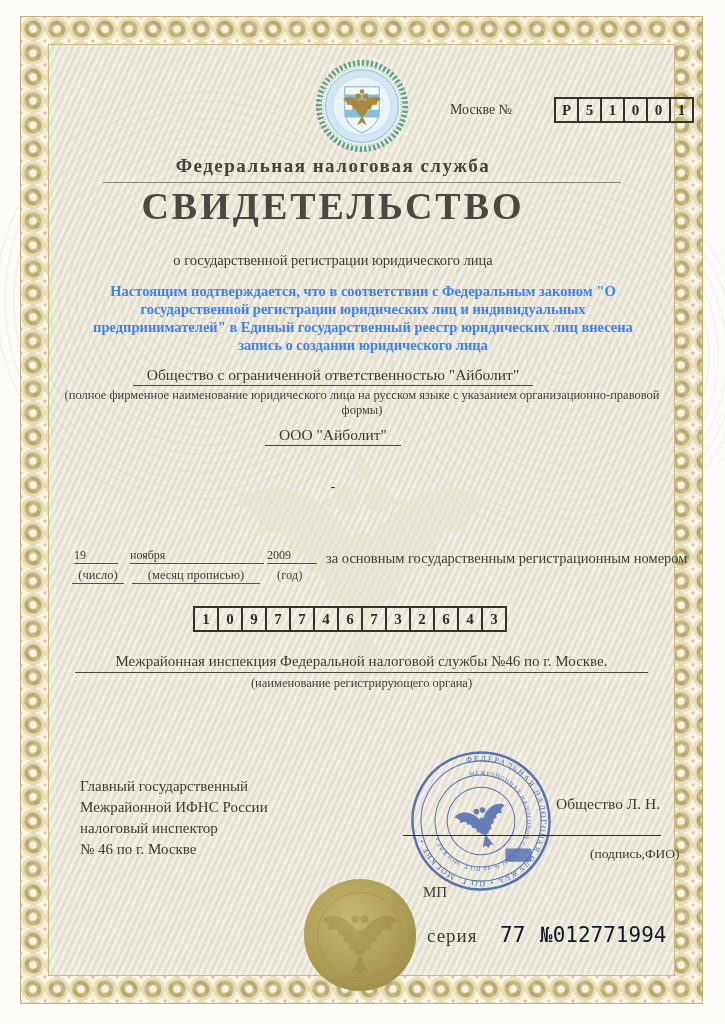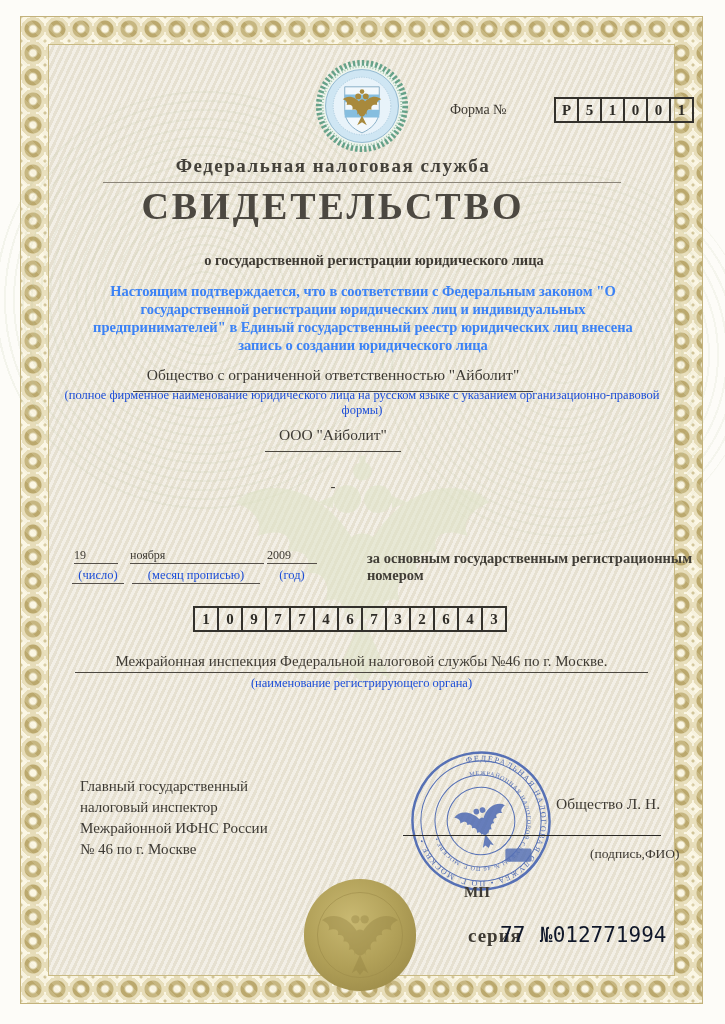--- a/index.html
+++ b/index.html
@@ -17,36 +17,36 @@
     background-color:var(--paper,#ece7d9);
     background-image:repeating-linear-gradient(115deg, rgba(255,255,255,.35) 0 3px, rgba(203,194,170,.18) 3px 6px);
     border:1px solid #c9ba84;}
   .paper::before{content:"";position:absolute;left:-60px;top:40px;width:430px;height:430px;border-radius:50%;
     background:repeating-radial-gradient(circle, rgba(185,195,160,.14) 0 2px, transparent 2px 9px);}
   .paper::after{content:"";position:absolute;right:-80px;top:120px;width:380px;height:380px;border-radius:50%;
     background:repeating-radial-gradient(circle, rgba(185,195,160,.12) 0 2px, transparent 2px 9px);}
   .abs{position:absolute;}
   .z3{z-index:3;}
   .center{left:48px;width:570px;text-align:center;}
-  .b{font-weight:bold;margin-left:41px;}
-  .caption{font-size:12.5px;color:#1d4ed8;}
+  .b{font-weight:normal;}
+  .caption{font-size:12.5px;color:#404040;}
   .rule{border-top:1.2px solid #8a8478;height:0;}
   .uline{border-bottom:1.4px solid #55504a;}
   .cellrow{display:flex;z-index:3;}
   .cell{width:21px;height:22px;border:2px solid #33312c;display:flex;align-items:center;justify-content:center;
         font:bold 15px "Liberation Serif",serif;color:#2e2c27;background:rgba(255,255,255,.12);}
   .cell + .cell{margin-left:-2px;}
   .cell.w{width:22px;}
   .watermark{color:var(--watermark_green,#dfe4c8);opacity:.55;}
   .stamp{color:var(--stamp_blue,#4a67b2);transform:rotate(-14deg);opacity:.92;}
   .mono{font-family:"DejaVu Sans Mono",monospace;color:#0f172a;}
   .agency{font-size:19px;font-weight:bold;letter-spacing:1.5px;color:#44413a;}
   .bigtitle{font-size:38px;font-weight:bold;letter-spacing:3px;color:#4c4841;}
   .stmt{font-size:14.5px;font-weight:bold;line-height:18px;color:#3b82f6;}
-  .name-line{display:inline-block;border-bottom:1.4px solid #4a463f;padding:0 14px 7px;font-size:15.5px;color:#3c3933;}
+  .name-line{display:inline-block;border-bottom:1.4px solid #4a463f;padding:0 14px 1px;font-size:15.5px;color:#3c3933;}
   .dateval{font-size:12px;border-bottom:1.4px solid #55504a;}
   .official{font-size:15px;line-height:21px;color:#3c3933;}
 </style>
 </head>
 <body>
 
 <div class="page">
 
   <div class="gold-frame"></div>
   <div class="paper"></div>
@@ -81,21 +81,21 @@
       <path d="M49,50 c-5,-8 -14,-10 -19,-5 c4,1 5,4 4,6 c5,-1 7,1 6,5 c4,-1 6,1 5,5 l5,-5 z"></path>
       <path d="M51,50 c5,-8 14,-10 19,-5 c-4,1 -5,4 -4,6 c-5,-1 -7,1 -6,5 c-4,-1 -6,1 -5,5 l-5,-5 z"></path>
       <ellipse cx="50" cy="54" rx="5" ry="9"></ellipse>
       <circle cx="46" cy="42" r="3"></circle>
         <circle cx="54" cy="42" r="3"></circle>
       <circle cx="50" cy="37" r="2.4"></circle>
       <path d="M50,62 l-5,10 l5,-3 l5,3 z"></path>
     </g>
   </svg>
 
-  <div class="abs z3" style="left:450px;top:102px;font-size:14px">Форма №</div>
+  <div class="abs z3" style="left:450px;top:102px;font-size:14px">Москве №</div>
   <div class="cellrow abs" style="left:554px;top:97px">
     <div class="cell">Р</div>
     <div class="cell">5</div>
     <div class="cell">1</div>
     <div class="cell">0</div>
     <div class="cell">0</div>
     <div class="cell">1</div>
   </div>
 
   <div class="abs z3 center agency" style="top:155px">Федеральная налоговая служба</div>
@@ -116,21 +116,21 @@
 
   <div class="abs z3 center" style="top:478px;font-size:15px">-</div>
 
   <div class="abs z3 dateval" style="left:74px;top:548px;width:44px">19</div>
   <div class="abs z3 caption uline" style="left:72px;top:568px;width:52px;text-align:center">(число)</div>
 
   <div class="abs z3 dateval" style="left:130px;top:548px;width:134px">ноября</div>
   <div class="abs z3 caption uline" style="left:132px;top:568px;width:128px;text-align:center">(месяц прописью)</div>
 
   <div class="abs z3 dateval" style="left:267px;top:548px;width:50px">2009</div>
-  <div class="abs z3 caption" style="left:267px;top:568px;width:50px;text-align:center">(год)</div>
+  <div class="abs z3 caption" style="left:277px;top:568px;width:50px;text-align:left">(год)</div>
 
   <div class="abs z3 b" style="left:326px;top:550px;font-size:14.5px;color:#403d36">за основным государственным регистрационным номером</div>
 
   <div class="cellrow abs" style="left:193px;top:606px">
     <div class="cell w">1</div>
     <div class="cell w">0</div>
     <div class="cell w">9</div>
     <div class="cell w">7</div>
     <div class="cell w">7</div>
     <div class="cell w">4</div>
@@ -141,22 +141,22 @@
     <div class="cell w">6</div>
     <div class="cell w">4</div>
     <div class="cell w">3</div>
   </div>
 
   <div class="abs z3" style="left:75px;top:653px;width:573px;text-align:center;font-size:15px;border-bottom:1.4px solid #4a463f;padding-bottom:2px">Межрайонная инспекция Федеральной налоговой службы №46 по г. Москве.</div>
   <div class="abs z3 caption" style="left:75px;top:676px;width:573px;text-align:center">(наименование регистрирующего органа)</div>
 
   <div class="abs z3 official" style="left:80px;top:776px;width:230px">
     <div>Главный государственный</div>
+    <div>Межрайонной ИФНС России</div>
     <div>налоговый инспектор</div>
-    <div>Межрайонной ИФНС России</div>
     <div>№ 46 по г. Москве</div>
   </div>
 
   <svg class="abs z3 stamp" style="left:406px;top:746px;width:150px;height:150px" viewBox="0 0 160 160">
     <defs>
       <path id="st-o" d="M80,16 a64,64 0 1,1 -0.01,0"></path>
       <path id="st-i" d="M80,31 a49,49 0 1,1 -0.01,0"></path>
       <path id="wing-s" d="M96,92 C76,54 38,46 18,64 C32,70 36,78 32,86 C48,80 56,86 52,96 C62,94 68,100 64,110 C74,108 80,116 76,128 C84,124 90,130 88,140 L98,114 Z"></path>
     </defs>
     <g fill="none" stroke="currentColor">

